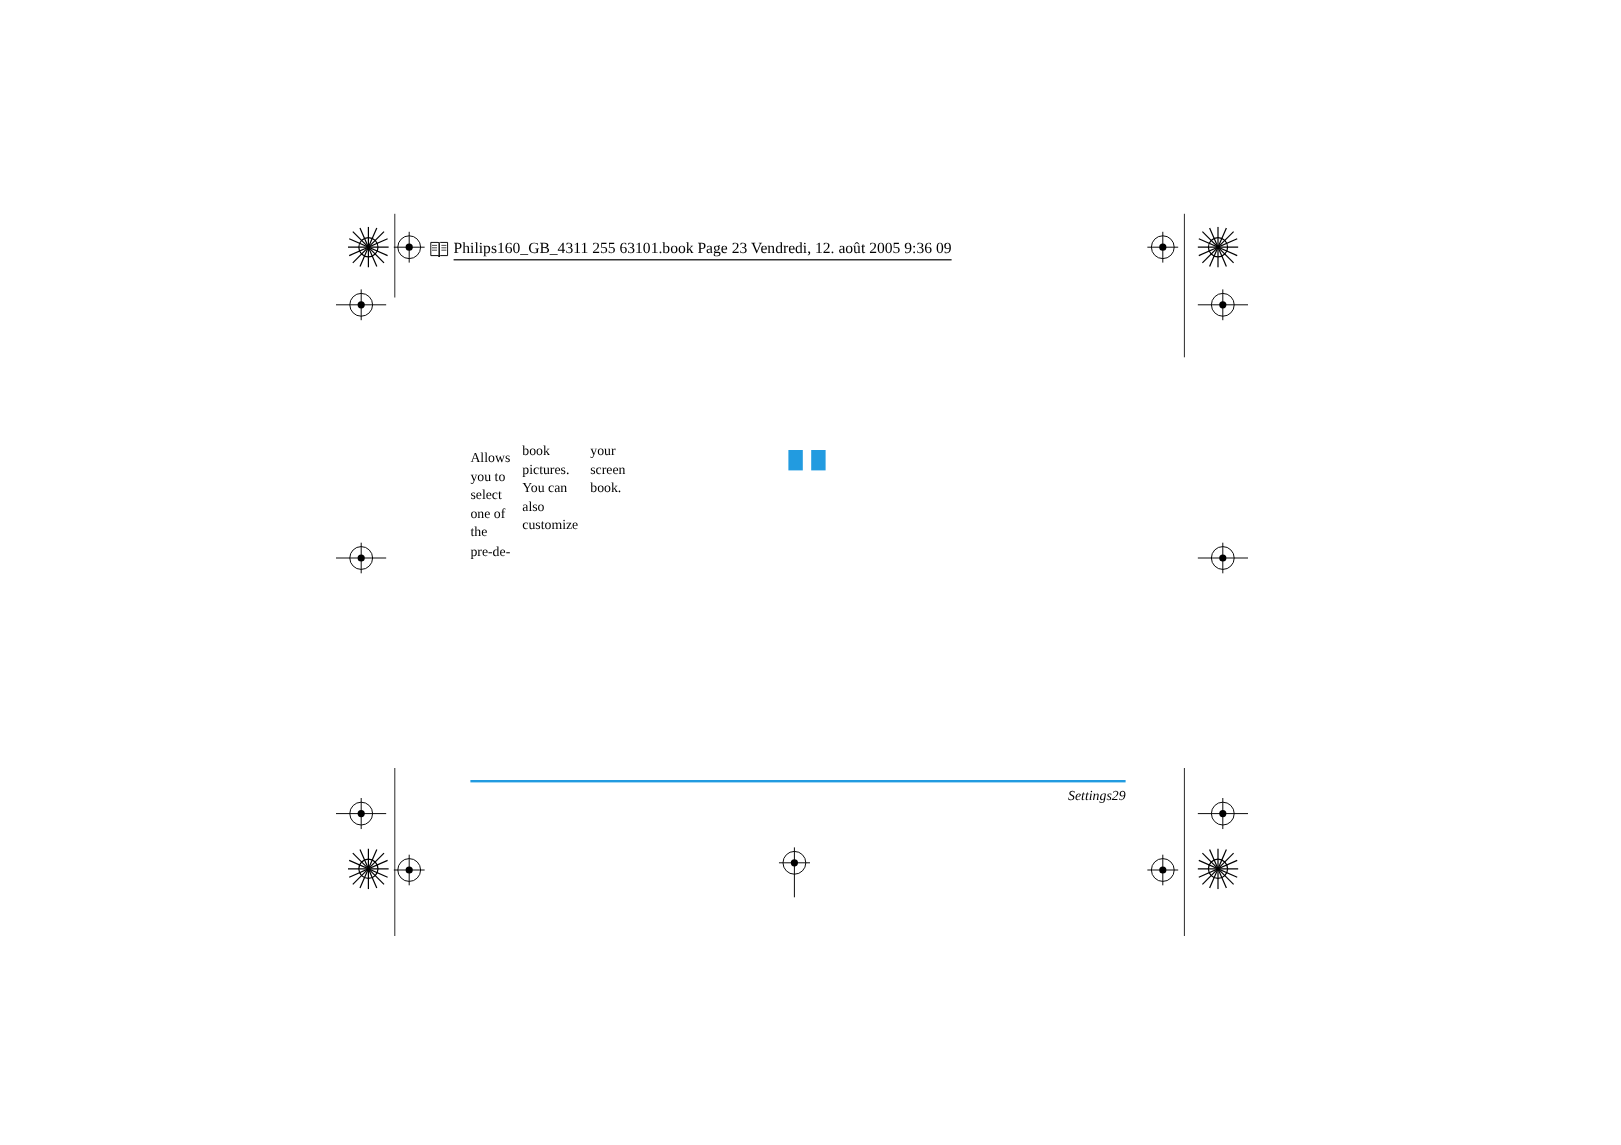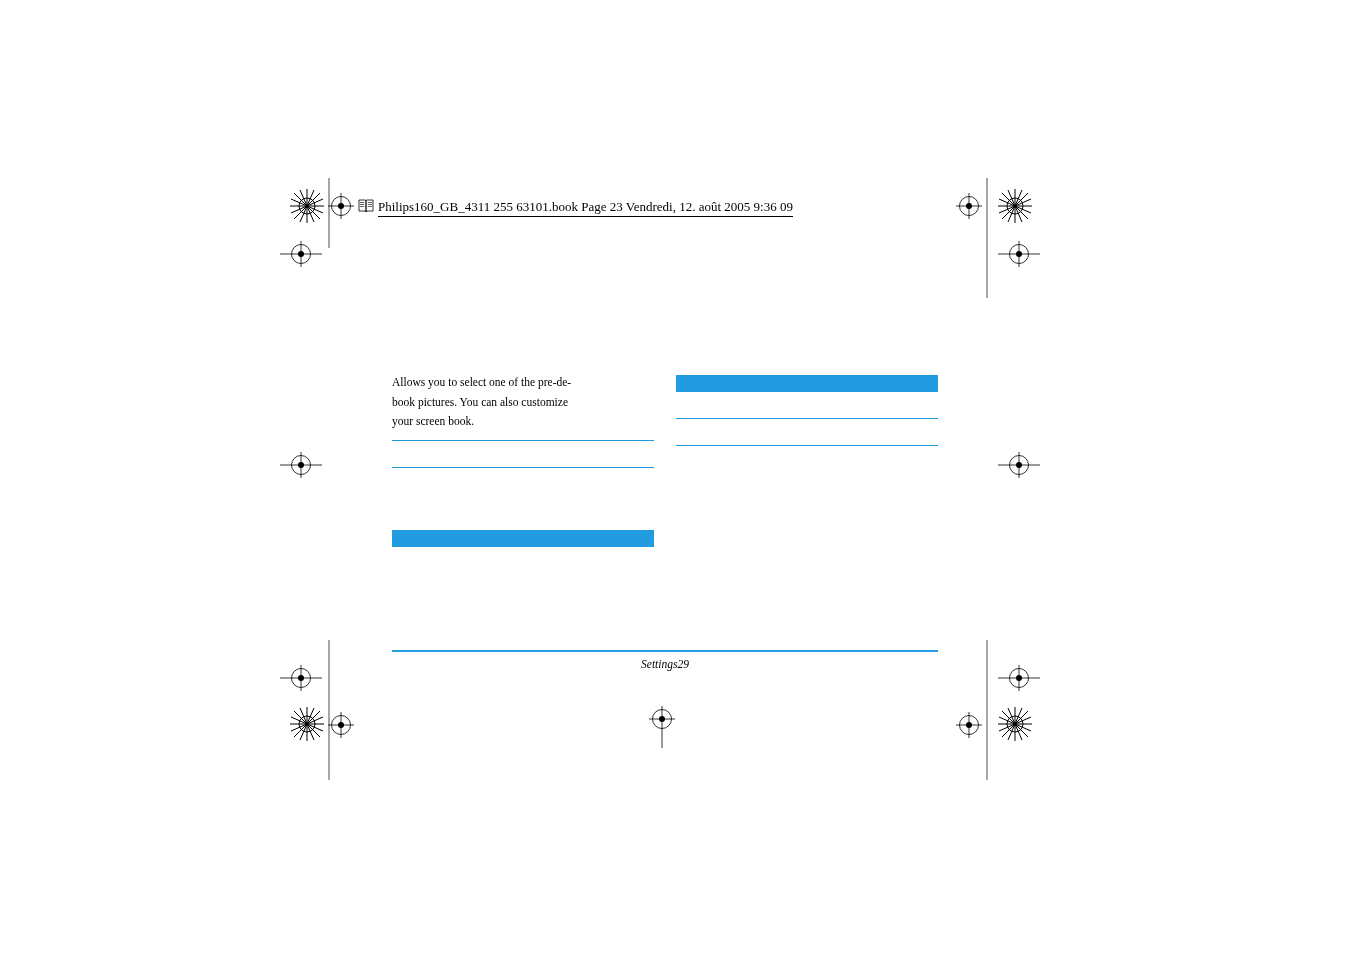--- a/index.html
+++ b/index.html
@@ -4,31 +4,31 @@
 <style>
 *{box-sizing:border-box;margin:0;padding:0}
 html,body{width:1351px;height:954px;background:#fff;font-family:"Times New Roman",Times,serif;font-size:13px;color:#000}
 .stage{position:relative;width:1351px;height:954px}
 .cropmark line{stroke:#000;stroke-width:0.7}
 .reg-corner circle{fill:none;stroke:#000;stroke-width:1}
 .reg-corner .rays line{stroke:#000;stroke-width:1}
 .cross-reg circle.outer{fill:#fff;stroke:#000;stroke-width:0.8}
 .cross-reg line{stroke:#000;stroke-width:0.8}
 .cross-reg circle.inner{fill:#000}
-.header-line{position:absolute;left:358px;top:199px;display:flex;gap:4px}
+.header-line{position:absolute;left:358px;top:199px;display:flex;align-items:center;gap:4px}
 .header-line svg{flex:none}
 .header-text{font-size:13px;white-space:nowrap;border-bottom:0.5px solid #000;padding-bottom:1px}
 .page{position:absolute;left:392px;top:375px;width:546px}
 .cols{display:flex;gap:22px}
-.col{width:262px;display:flex;flex-direction:column;gap:10px}
+.col{width:262px;display:flex;flex-direction:row;gap:10px}
 .textrow{font-size:11.5px;line-height:1.35}
 .rule-blue{height:1px;background:#229be0}
 .band-blue{height:17px;background:#229be0;display:flex;align-items:center;color:#fff;font-size:11px;padding:0 6px}
 .footer-rule{position:absolute;left:392px;top:650px;width:546px;height:1.5px;background:#229be0}
-.footer{position:absolute;left:392px;top:658px;width:546px;display:flex;justify-content:center;font-size:11.5px;font-style:italic}
+.footer{position:absolute;left:392px;top:658px;width:546px;display:flex;justify-content:flex-end;font-size:11.5px;font-style:italic}
 </style>
 </head>
 <body>
 
 <div class="stage">
 
   <svg width="70" height="70" style="position:absolute;left:278px;top:178px">
     <g class="cropmark">
       <line x1="51" y1="0" x2="51" y2="100"></line>
     </g>

